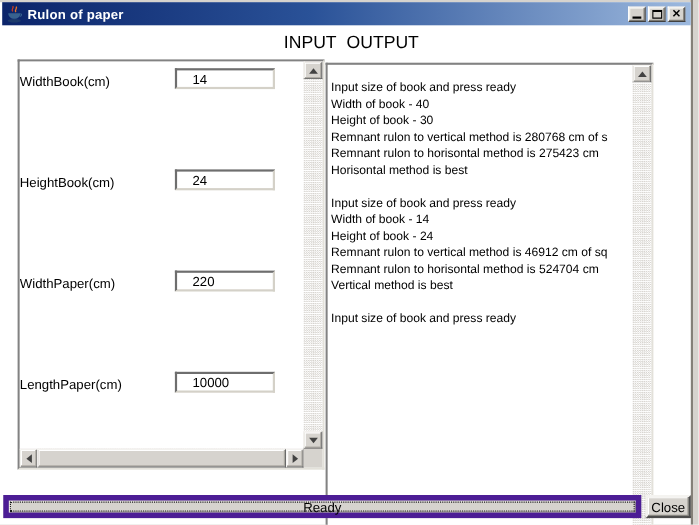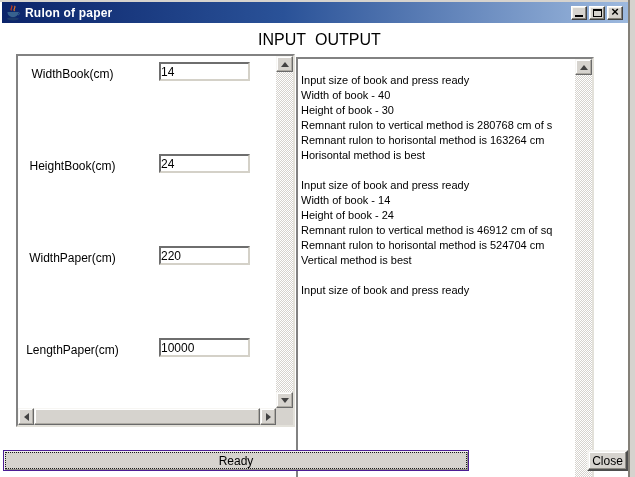--- a/index.html
+++ b/index.html
@@ -41,25 +41,25 @@
   .right-pane { left:296px; top:57px; width:298px; height:460px; }
   .pane-content { position:absolute; left:0; top:0; right:17px; bottom:17px;
     background:#fff; overflow:hidden; }
 
   
   .form-row { position:absolute; left:0; height:20px; width:100%; }
   .form-row:nth-child(1) { top:6px; }
   .form-row:nth-child(2) { top:98px; }
   .form-row:nth-child(3) { top:190px; }
   .form-row:nth-child(4) { top:282px; }
-  .f-label { position:absolute; left:0; top:5px; width:109px; text-align:center;
+  .f-label { position:absolute; left:0; top:5px; width:109px; text-align:left;
     font-size:12px; color:#000; white-space:nowrap; }
   .f-input { position:absolute; left:141px; top:0; width:91px; height:19px;
     font-family:"Liberation Sans", sans-serif; font-size:12px; color:#000;
-    background:#fff; padding:1px 0; outline:none;
+    background:#fff; padding:1px 14px; outline:none;
     border:2px solid; border-color:#6e6e6e #d4d1c8 #d4d1c8 #6e6e6e; }
 
   
   .output-text { padding:14px 0 0 3px; font-size:11px; color:#000; cursor:text; }
   .out-line { height:15px; line-height:15px; white-space:pre; overflow:hidden; }
 
   
   .vscroll { position:absolute; top:0; right:0; bottom:17px; width:17px; }
   .hscroll { position:absolute; left:0; right:17px; bottom:0; height:17px; display:flex; }
   .corner  { position:absolute; right:0; bottom:0; width:17px; height:17px; background:#d6d3ce; }
@@ -84,21 +84,21 @@
   .tri { width:0; height:0; }
   .tri-up    { border-left:4px solid transparent; border-right:4px solid transparent; border-bottom:5px solid #424242; }
   .tri-down  { border-left:4px solid transparent; border-right:4px solid transparent; border-top:5px solid #424242; }
   .tri-left  { border-top:4px solid transparent; border-bottom:4px solid transparent; border-right:5px solid #424242; }
   .tri-right { border-top:4px solid transparent; border-bottom:4px solid transparent; border-left:5px solid #424242; }
 
   
   .bottom-btn { position:absolute; top:450px; height:21px; background:#d6d3ce;
     font-family:"Liberation Sans", sans-serif; font-size:12px; color:#000;
     display:flex; align-items:center; justify-content:center; cursor:default; }
-  .btn-ready { left:3px; width:466px; border:1px solid #4c1d95;
+  .btn-ready { left:3px; width:580px; border:5px solid #4c1d95;
     box-shadow:inset 1px 1px 0 #f2f1ec, inset -1px -1px 0 #8f8d86; }
   .btn-ready::after { content:""; position:absolute; left:1px; top:1px; right:1px; bottom:1px;
     border:1px dotted #1a1a1a; pointer-events:none; }
   .btn-close { left:587px; width:41px;
     border:2px solid; border-color:#f4f3f0 #4d4d4d #4d4d4d #f4f3f0;
     box-shadow:inset -1px -1px 0 #8f8d86, inset 1px 1px 0 #ffffff; }
 </style>
 </head>
 <body>
 
@@ -174,21 +174,21 @@
     </div>
     <div class="corner"></div>
   </div>
 
   <div class="pane right-pane">
     <div class="pane-content output-text">
       <div class="out-line">Input size of book and press ready</div>
         <div class="out-line">Width of book - 40</div>
         <div class="out-line">Height of book - 30</div>
         <div class="out-line">Remnant rulon to vertical method is 280768 cm of s</div>
-        <div class="out-line">Remnant rulon to horisontal method is 163264 cm</div>
+        <div class="out-line">Remnant rulon to horisontal method is 275423 cm</div>
         <div class="out-line">Horisontal method is best</div>
         <div class="out-line"> </div>
         <div class="out-line">Input size of book and press ready</div>
         <div class="out-line">Width of book - 14</div>
         <div class="out-line">Height of book - 24</div>
         <div class="out-line">Remnant rulon to vertical method is 46912 cm of sq</div>
         <div class="out-line">Remnant rulon to horisontal method is 524704 cm</div>
         <div class="out-line">Vertical method is best</div>
         <div class="out-line"> </div>
         <div class="out-line">Input size of book and press ready</div>

